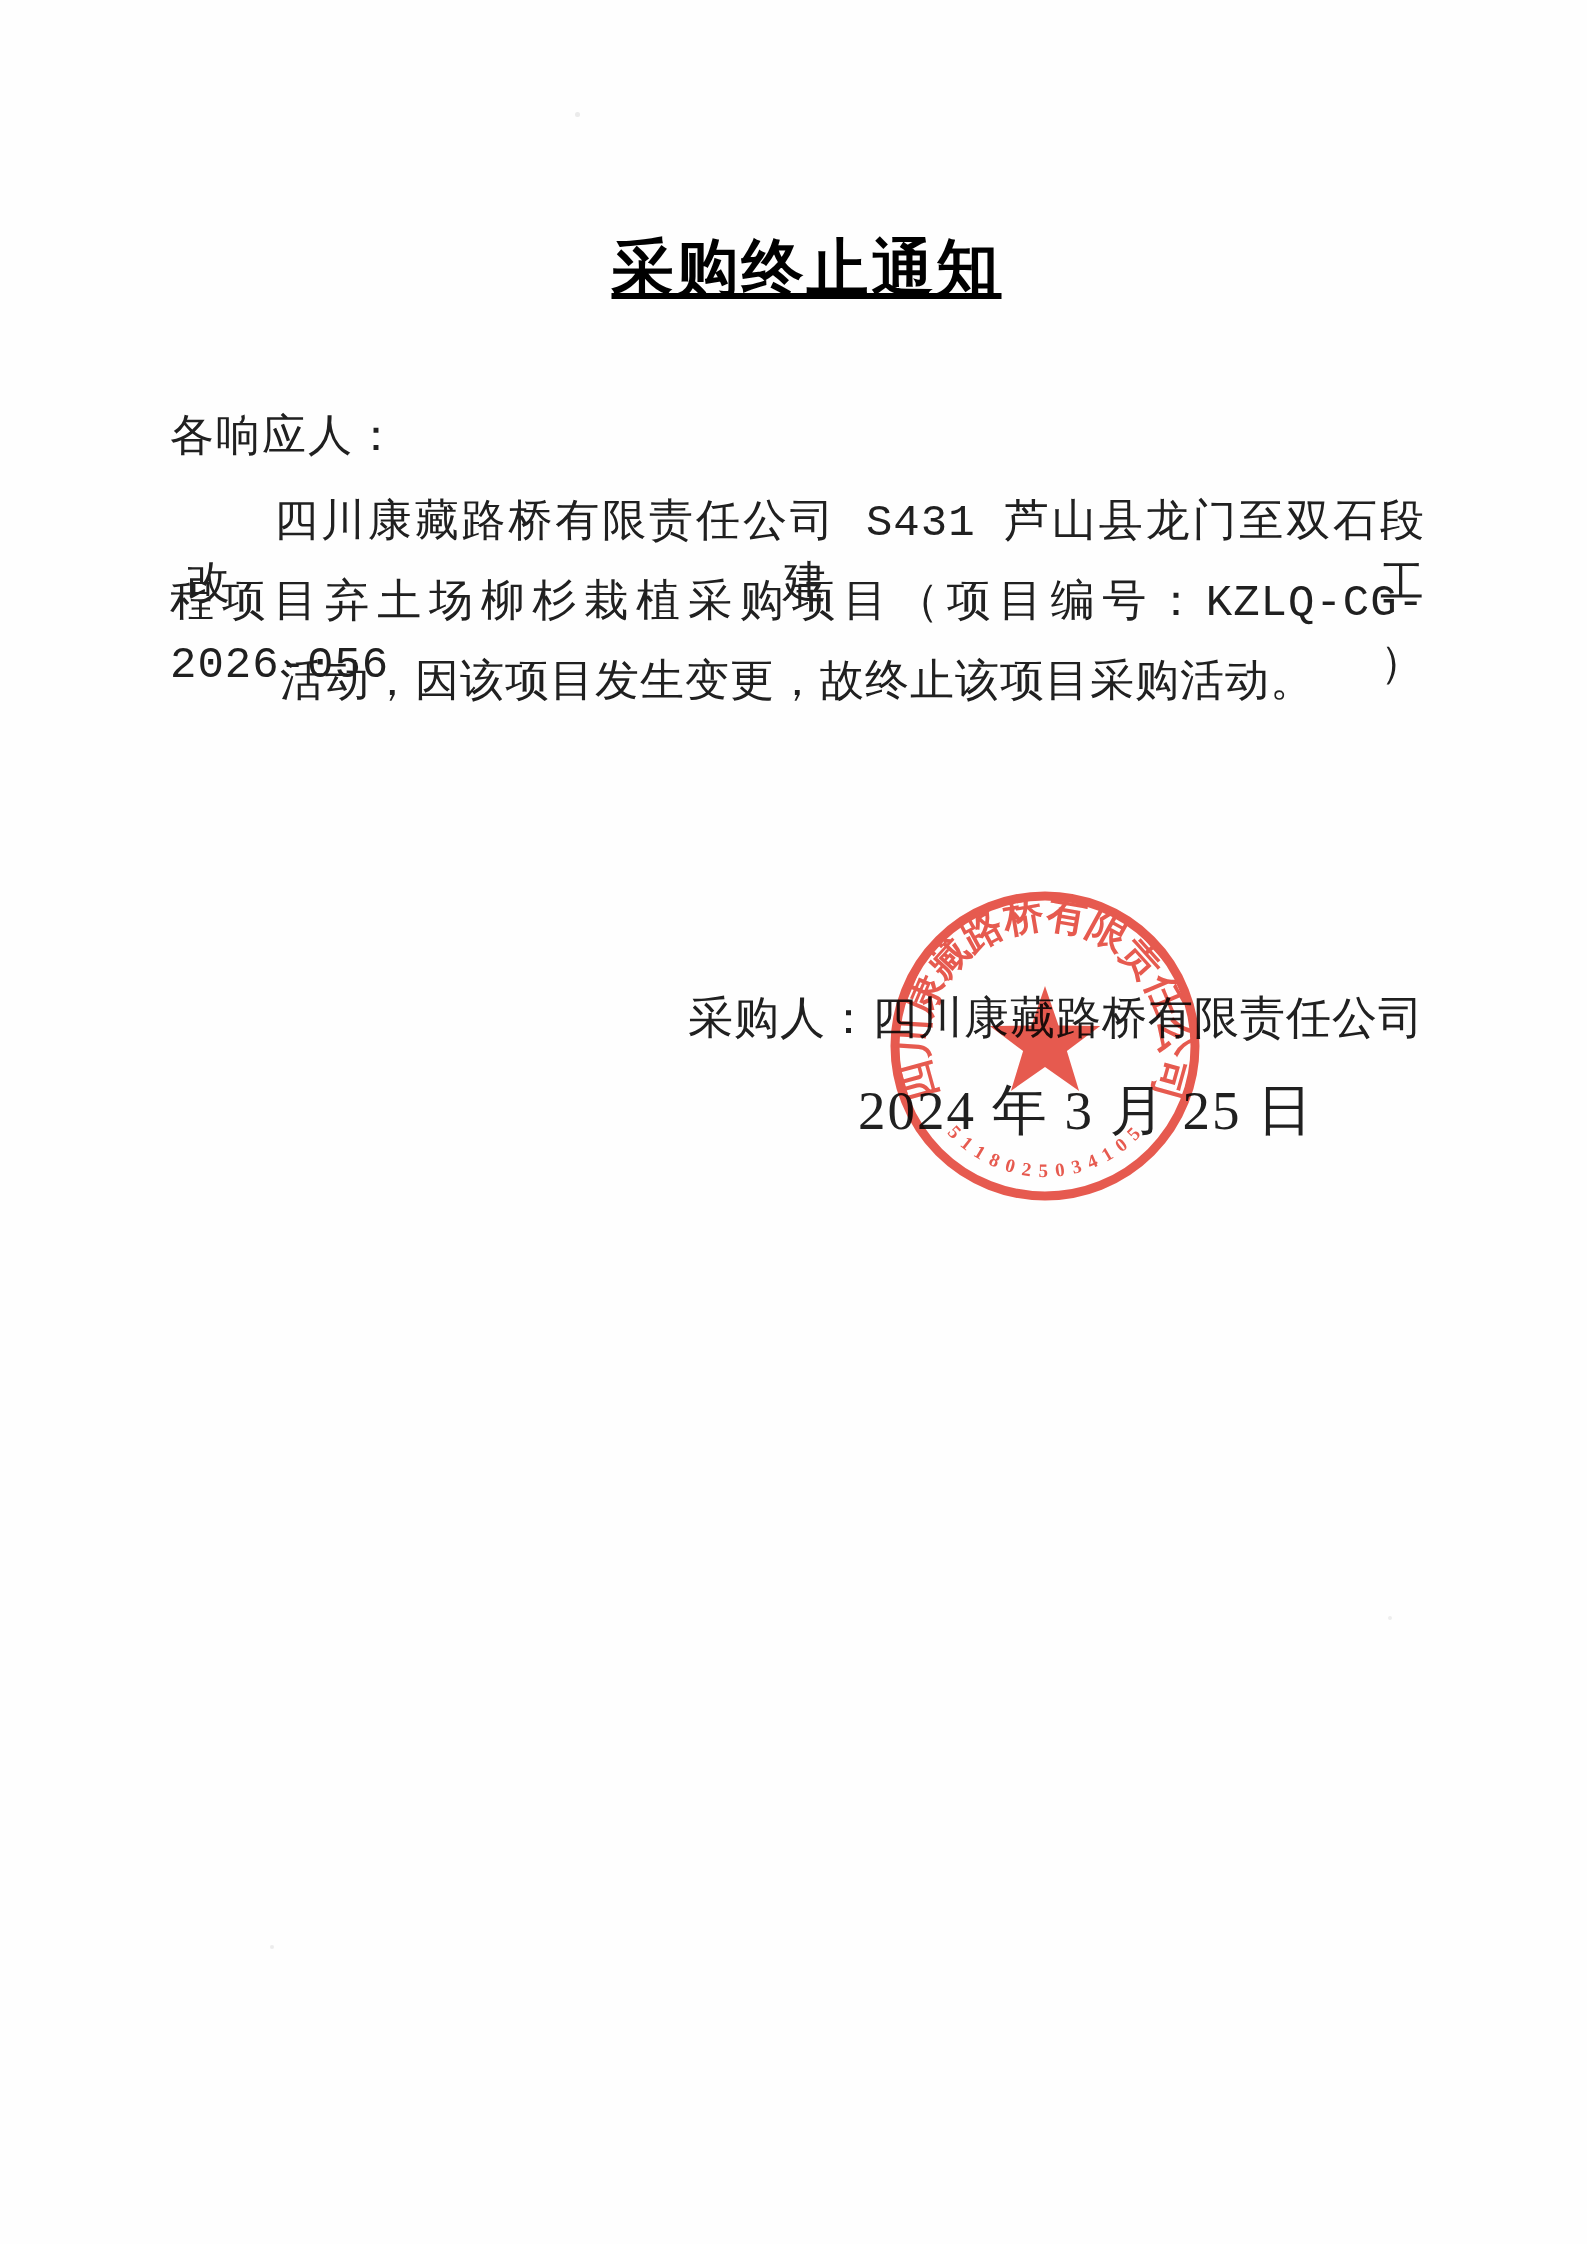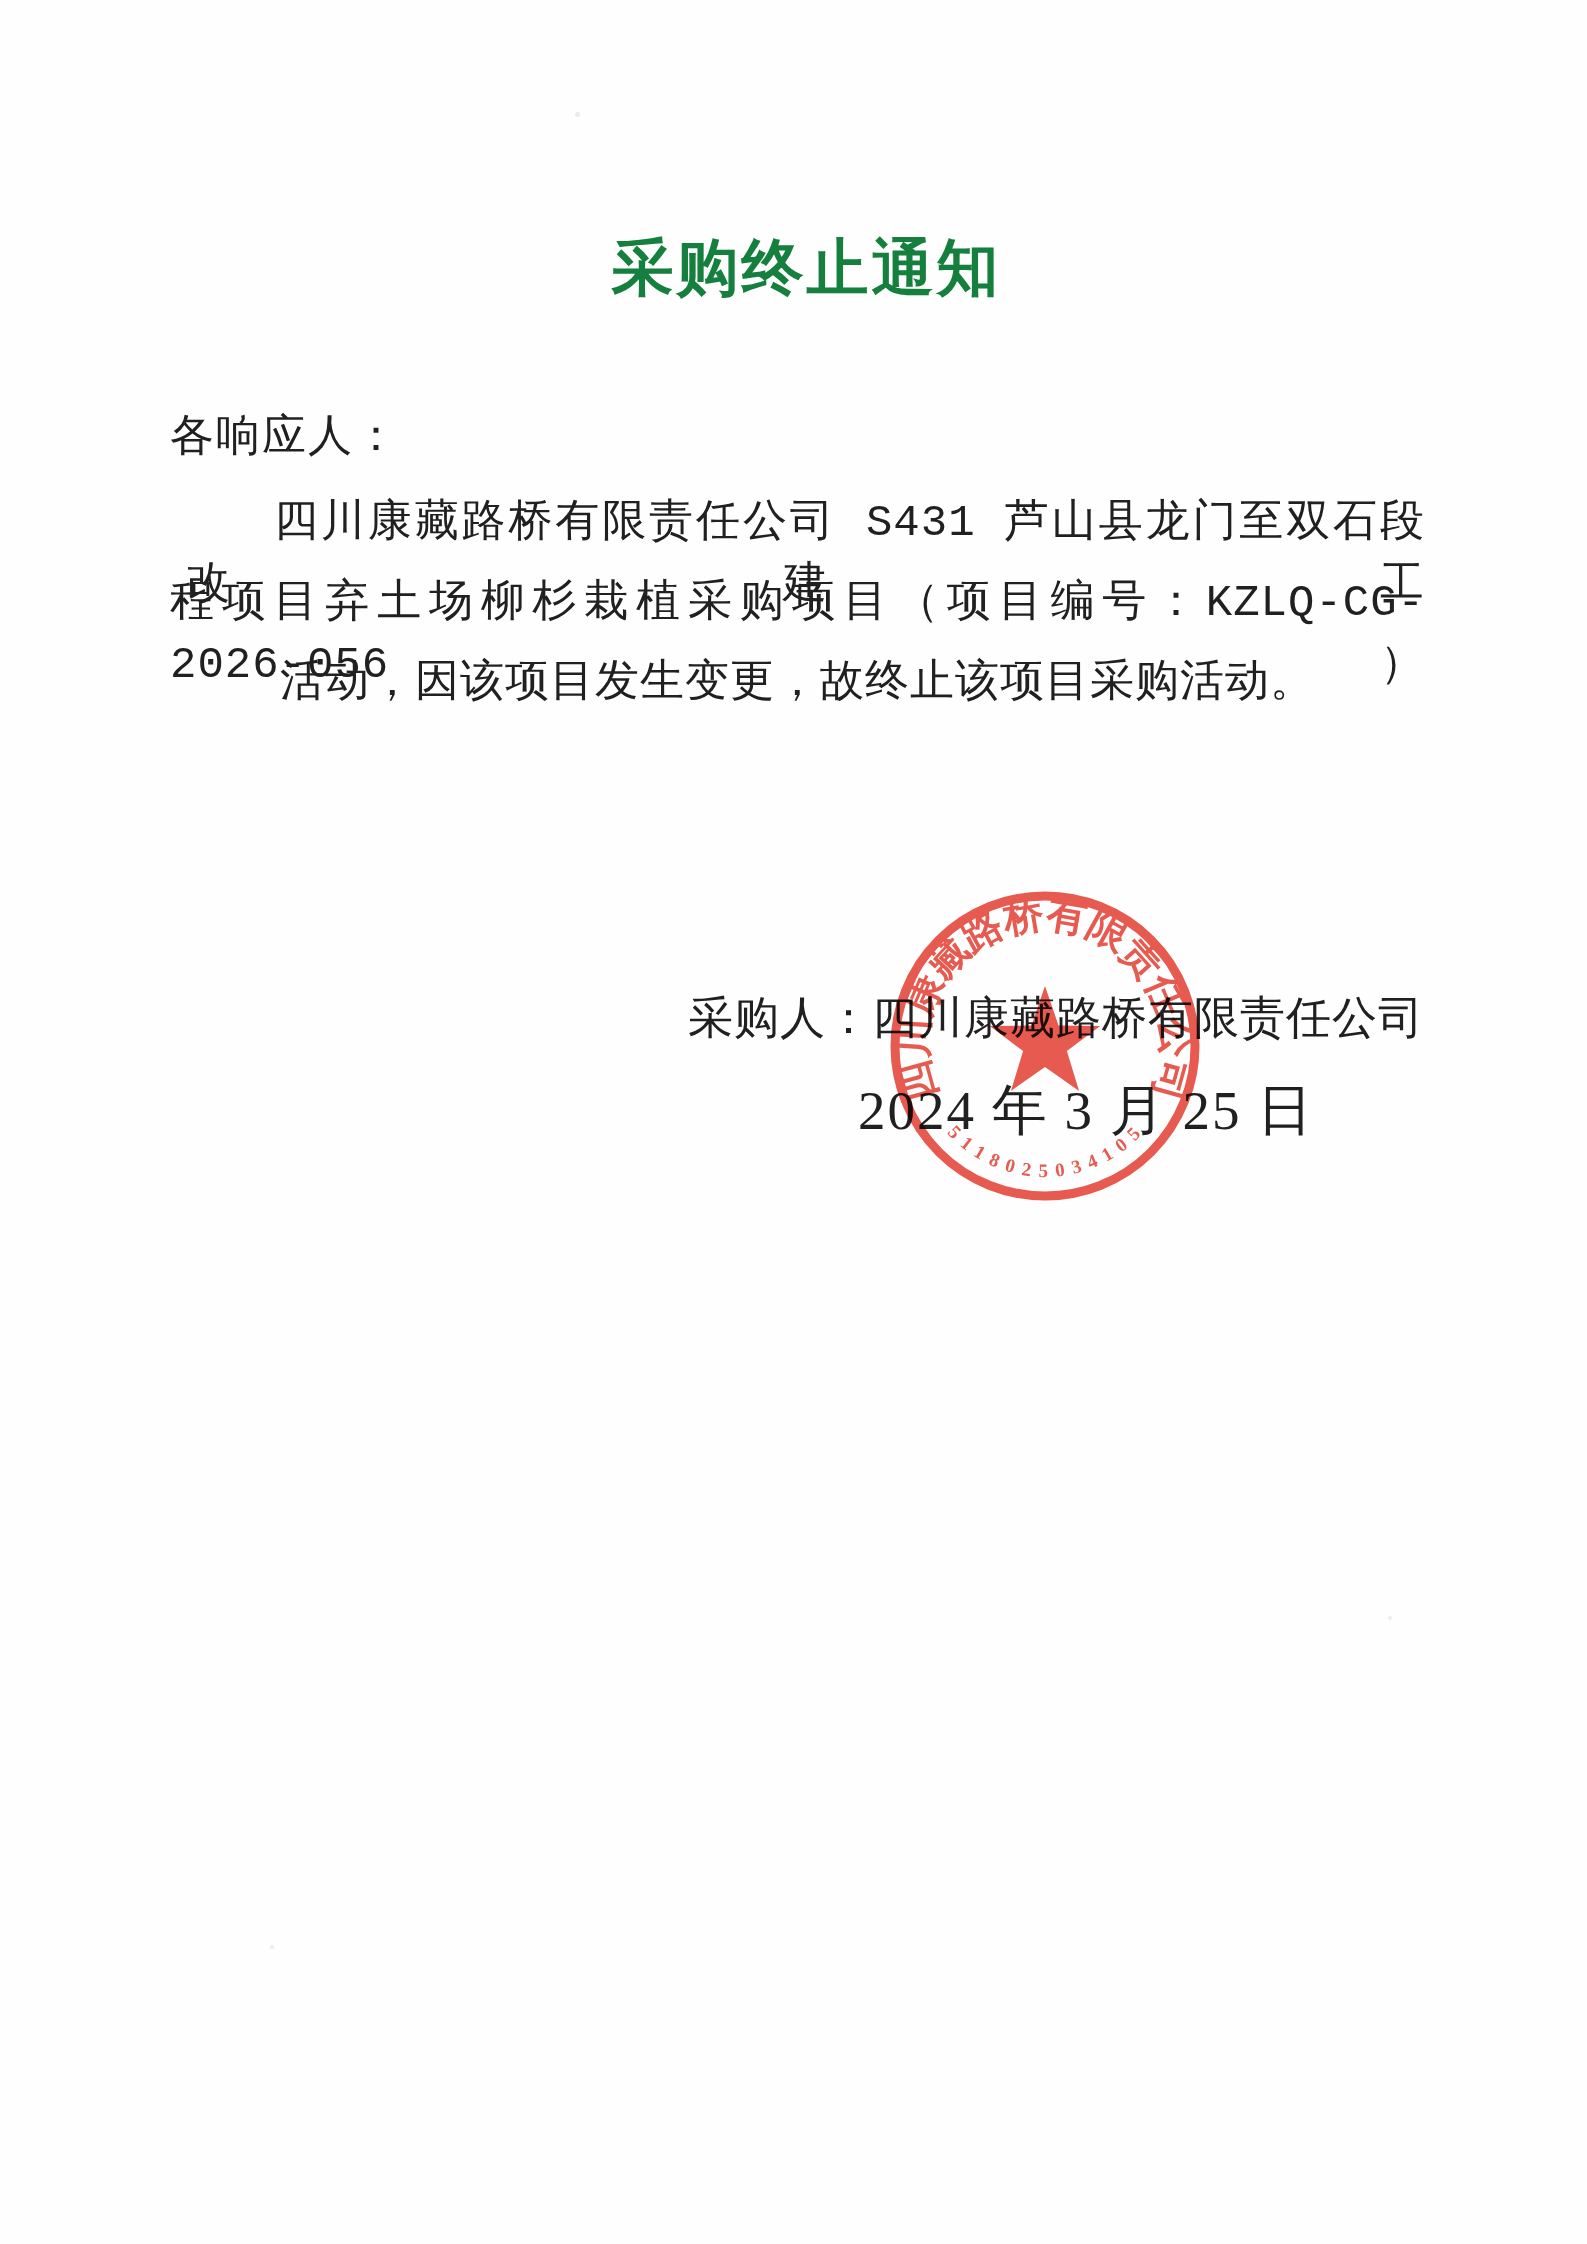--- a/index.html
+++ b/index.html
@@ -16,21 +16,22 @@
     overflow: hidden;
   }
   .doc-title {
     position: absolute;
     top: 226px; left: 0; right: 0;
     text-align: center;
     text-indent: 26px;
     font-size: 62px;
     font-weight: 700;
     letter-spacing: 3px;
-    color: #15803d;
+    color: #000000;
+    text-decoration: underline;
   }
   .body-block {
     position: absolute;
     left: 170px; top: 408px;
     width: 1255px;
     font-size: 44px;
     color: #202020;
     font-family: Liberation Mono, monospace;
   }
   .salutation {

